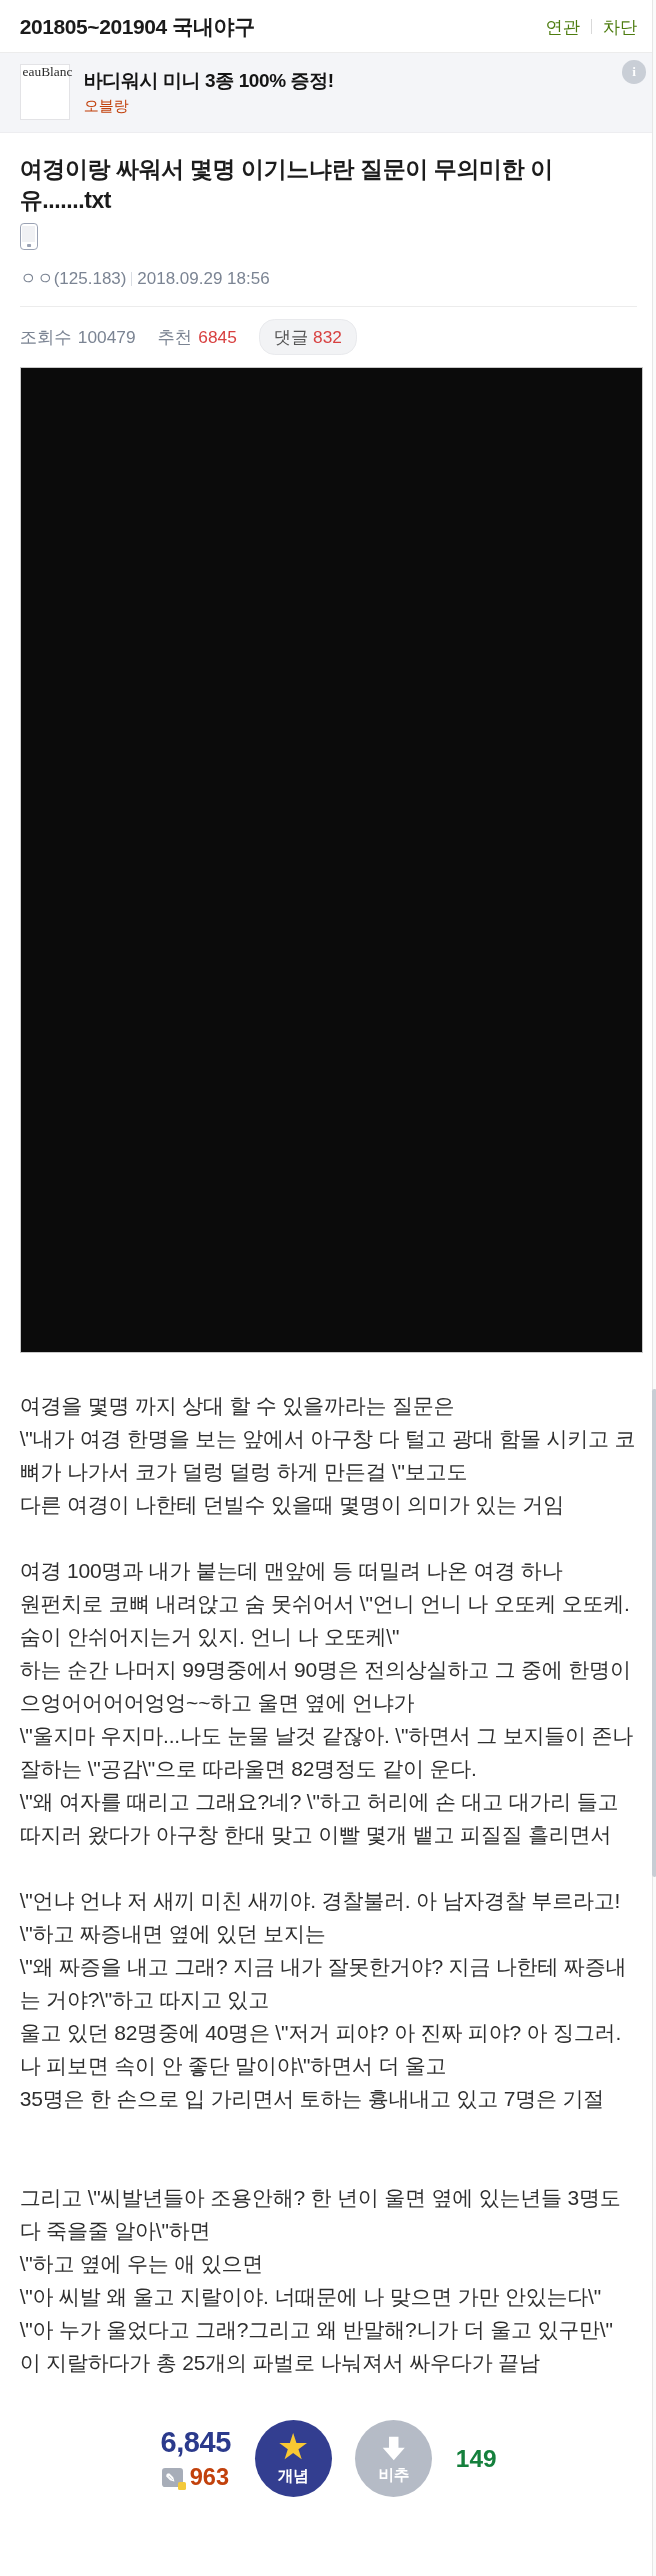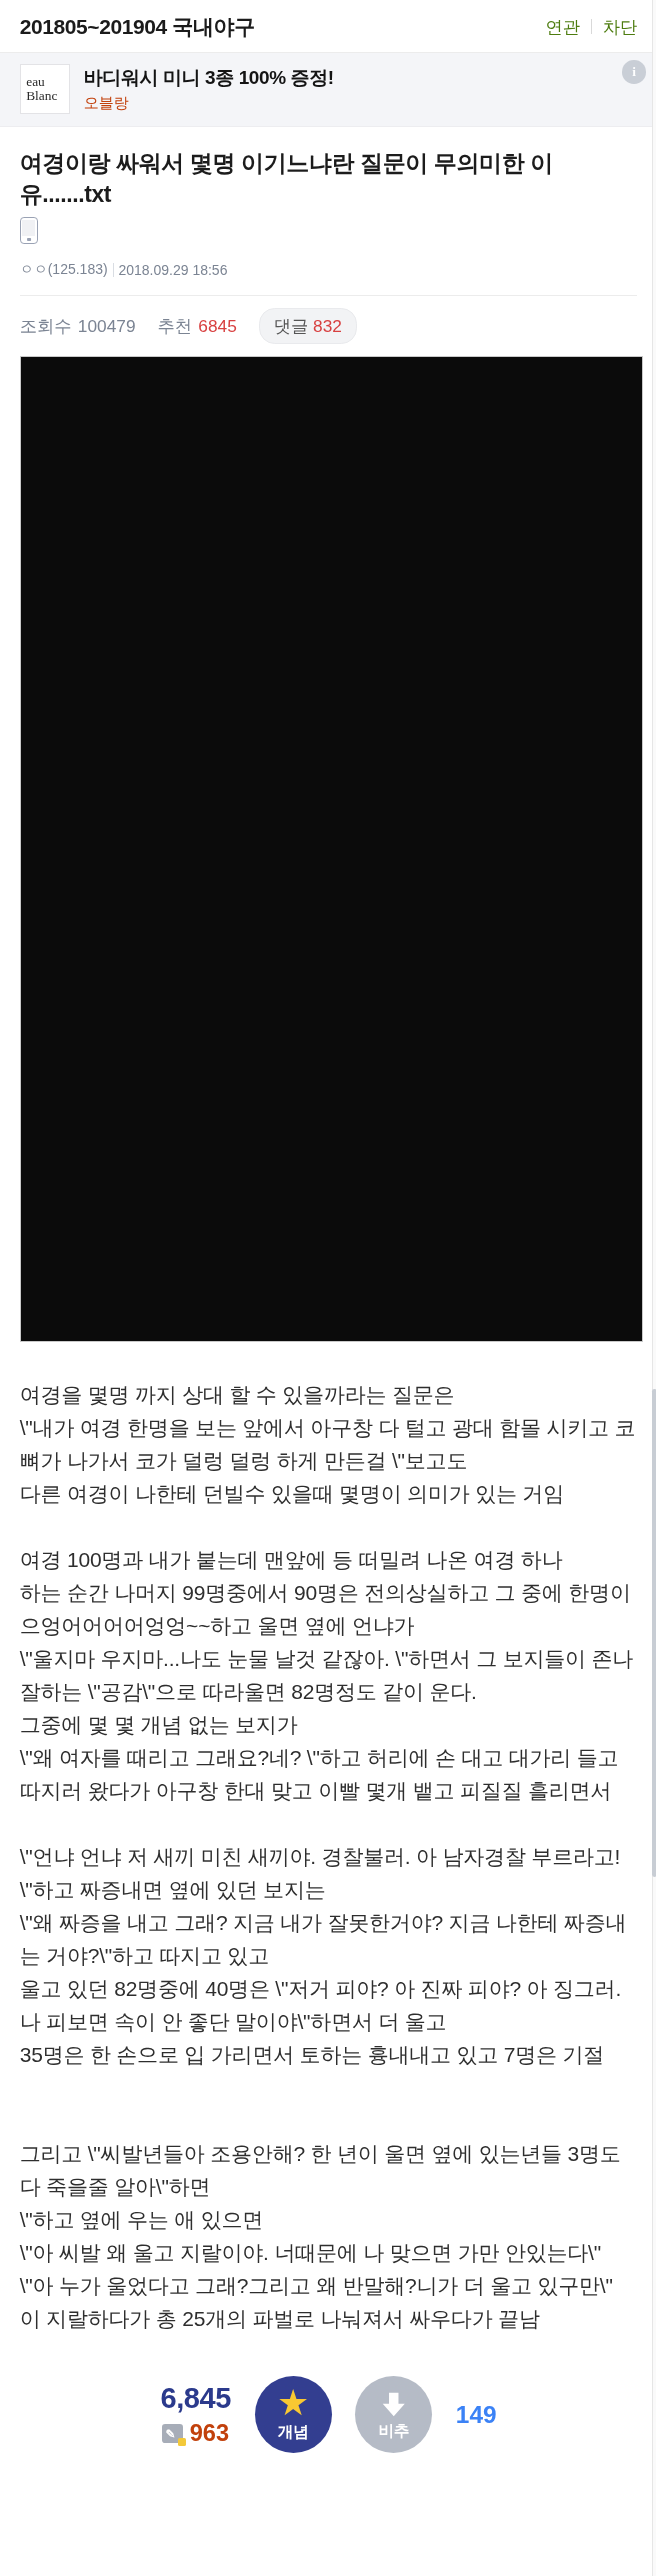--- a/index.html
+++ b/index.html
@@ -17,22 +17,22 @@
   .topbar-title { font-size:21px; font-weight:bold; color:#1b1b1b; letter-spacing:-0.4px; }
   .topbar-links { display:flex; align-items:center; gap:11px; font-size:17.3px; color:#4d7c0f; }
   .topbar-links .vsep { width:0.8px; height:15.7px; background:#d9d9d9; }
   .toplink { cursor:pointer; }
   
   .adbar {
     position:relative; background:#f4f5f8; padding:11px 19.7px 12.6px 19.7px;
     display:flex; align-items:center; gap:14px; border-bottom:0.8px solid #ededf0;
   }
   .ad-logo {
-    width:50px; height:50px; background:#fff; border:0.8px solid #e3e3e6;
-    display:flex; flex-direction:column; justify-content:center; padding-left:5.5px;
+    width:50px; height:56px; background:#fff; border:0.8px solid #e3e3e6;
+    display:flex; flex-direction:row; justify-content:center; padding-left:5.5px;
     font-family:"Liberation Serif","DejaVu Serif",serif; color:#2b2b2b;
     font-size:13.4px; line-height:14px;
   }
   .ad-text { display:flex; flex-direction:column; gap:3px; }
   .ad-title { font-size:19px; font-weight:bold; color:#141414; letter-spacing:-0.4px; }
   .ad-sub { font-size:15px; color:#c2410c; }
   .ad-info {
     position:absolute; top:7.9px; right:11px; width:23.6px; height:23.6px; border-radius:50%;
     background:#c9ced6; color:#fff; display:flex; align-items:center; justify-content:center;
     font-size:13.4px; font-weight:bold; font-family:"Liberation Serif",serif; cursor:pointer;
@@ -44,21 +44,21 @@
     width:18px; height:27px; border:1.6px solid #9aa2b4; border-radius:3.9px;
     margin-top:6.3px; position:relative; background:#fff;
   }
   .phone-icon::before {
     content:""; position:absolute; left:50%; bottom:1.6px; transform:translateX(-50%);
     width:3.9px; height:3.9px; background:#9aa2b4; border-radius:0.8px;
   }
   .phone-icon::after {
     content:""; position:absolute; left:1.6px; right:1.6px; top:2.4px; bottom:7px; background:#9aa2b4; opacity:.15;
   }
-  .meta-row { display:flex; align-items:center; gap:5px; margin-top:17.3px; font-size:14px; color:#7b8493; }
+  .meta-row { display:flex; align-items:center; gap:5px; margin-top:17.3px; font-size:17px; color:#7b8493; }
   .meta-row .vsep { width:0.8px; height:14px; background:#d9dde3; }
   .head-divider { height:0.8px; background:#ececec; margin-top:15.7px; }
   .stats-row { display:flex; align-items:center; gap:11px; padding:12.6px 0 11px 0; font-size:17.3px; color:#7b8493; }
   .stat { display:flex; align-items:center; gap:6.3px; }
   .stat .num-red { color:#d84040; }
   .comment-pill {
     display:flex; align-items:center; gap:4.7px; background:#f2f3f5; border:0.8px solid #e9eaed;
     border-radius:15.7px; padding:4.7px 14px; font-size:17.3px; color:#555; cursor:pointer;
   }
   .comment-pill .num-red { color:#d84040; }
@@ -86,21 +86,21 @@
   .cmt-count { font-size:23.6px; font-weight:bold; color:#c2410c; }
   .circle-btn {
     width:77px; height:77px; border-radius:50%; display:flex; flex-direction:column;
     align-items:center; justify-content:center; cursor:pointer; color:#fff;
   }
   .circle-up { background:#333e90; }
   .circle-down { background:#b5bbc6; }
   .star-glyph { font-size:36px; line-height:36px; color:#f9c832; margin-top:-1.6px; }
   .circle-label { font-size:15.7px; font-weight:bold; margin-top:1.6px; letter-spacing:-0.4px; }
   .down-arrow { width:31.5px; height:31.5px; }
-  .down-count { font-size:24.4px; font-weight:bold; color:#3b82f6; }
+  .down-count { font-size:24.4px; font-weight:bold; color:#15803d; }
   
   .scroll-track {
     position:absolute; top:0; right:0; width:4.7px; height:2576px;
     background:#fafafa; border-left:0.8px solid #e6e6e6;
   }
   .scroll-thumb {
     position:absolute; top:1389px; right:0px; width:4.7px; height:488px;
     background:#c8cdd4; border-radius:2.4px;
   }
 </style>
@@ -156,23 +156,23 @@
 </div>
 
 <div class="content">
   <div class="post-image"></div>
   <div class="post-body">
       <div class="body-line">여경을 몇명 까지 상대 할 수 있을까라는 질문은</div>
       <div class="body-line">\"내가 여경 한명을 보는 앞에서 아구창 다 털고 광대 함몰 시키고 코뼈가 나가서 코가 덜렁 덜렁 하게 만든걸 \"보고도</div>
       <div class="body-line">다른 여경이 나한테 던빌수 있을때 몇명이 의미가 있는 거임</div>
       <div class="body-line"></div>
       <div class="body-line">여경 100명과 내가 붙는데 맨앞에 등 떠밀려 나온 여경 하나</div>
+      <div class="body-line">원펀치로 코뼈 내려앉고 숨 못쉬어서 \"언니 언니 나 오또케 오또케. 숨이 안쉬어지는거 있지. 언니 나 오또케\"</div>
       <div class="body-line">하는 순간 나머지 99명중에서 90명은 전의상실하고 그 중에 한명이 으엉어어어어엉엉~~하고 울면 옆에 언냐가</div>
       <div class="body-line">\"울지마 우지마...나도 눈물 날것 같잖아. \"하면서 그 보지들이 존나 잘하는 \"공감\"으로 따라울면 82명정도 같이 운다.</div>
-      <div class="body-line">그중에 몇 몇 개념 없는 보지가</div>
       <div class="body-line">\"왜 여자를 때리고 그래요?네? \"하고 허리에 손 대고 대가리 들고 따지러 왔다가 아구창 한대 맞고 이빨 몇개 뱉고 피질질 흘리면서</div>
       <div class="body-line"></div>
       <div class="body-line">\"언냐 언냐 저 새끼 미친 새끼야. 경찰불러. 아 남자경찰 부르라고!</div>
       <div class="body-line">\"하고 짜증내면 옆에 있던 보지는</div>
       <div class="body-line">\"왜 짜증을 내고 그래? 지금 내가 잘못한거야? 지금 나한테 짜증내는 거야?\"하고 따지고 있고</div>
       <div class="body-line">울고 있던 82명중에 40명은 \"저거 피야? 아 진짜 피야? 아 징그러. 나 피보면 속이 안 좋단 말이야\"하면서 더 울고</div>
       <div class="body-line">35명은 한 손으로 입 가리면서 토하는 흉내내고 있고 7명은 기절</div>
       <div class="body-line"></div>
       <div class="body-line"></div>
       <div class="body-line">그리고 \"씨발년들아 조용안해? 한 년이 울면 옆에 있는년들 3명도 다 죽을줄 알아\"하면</div>

